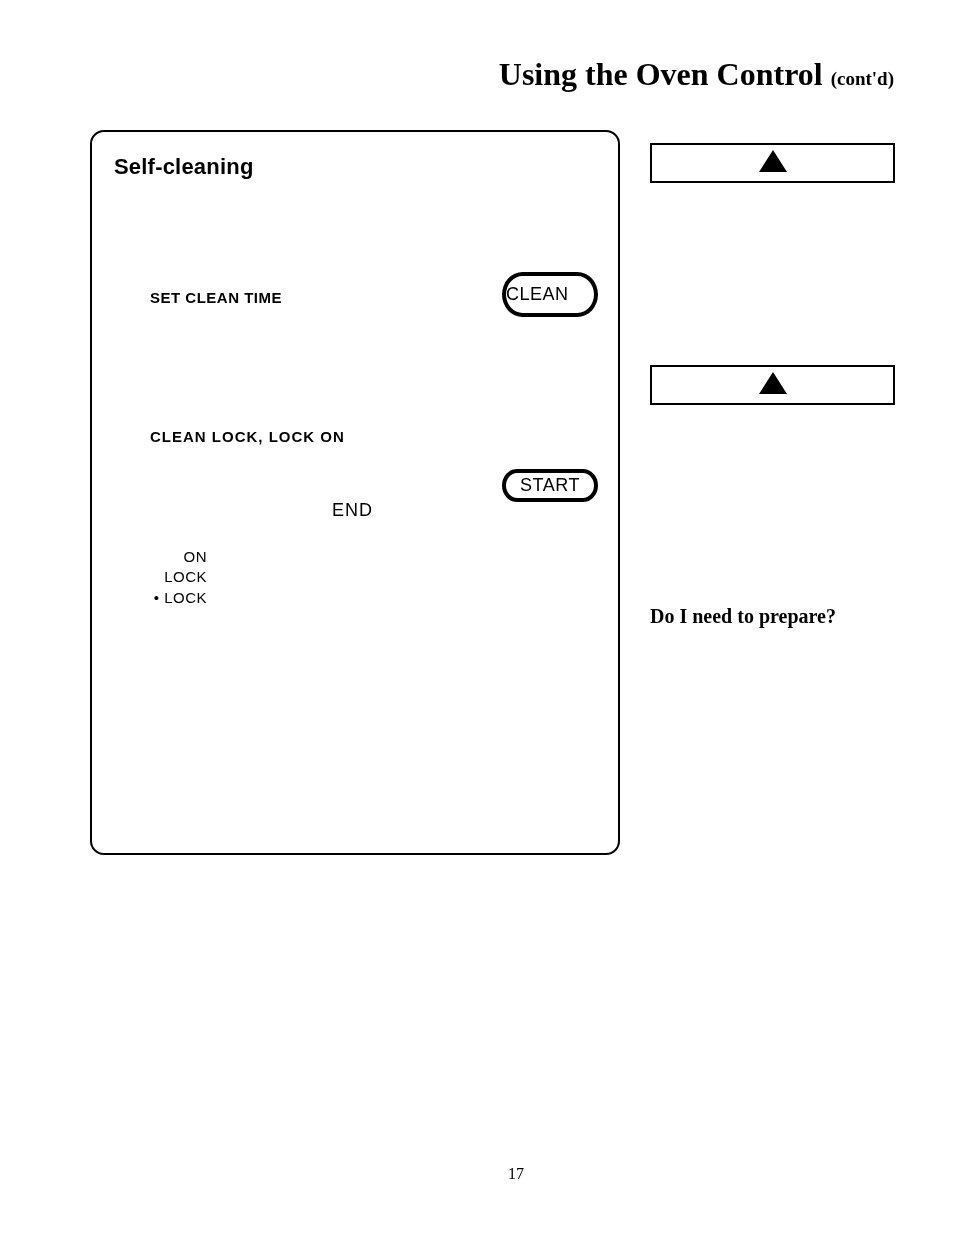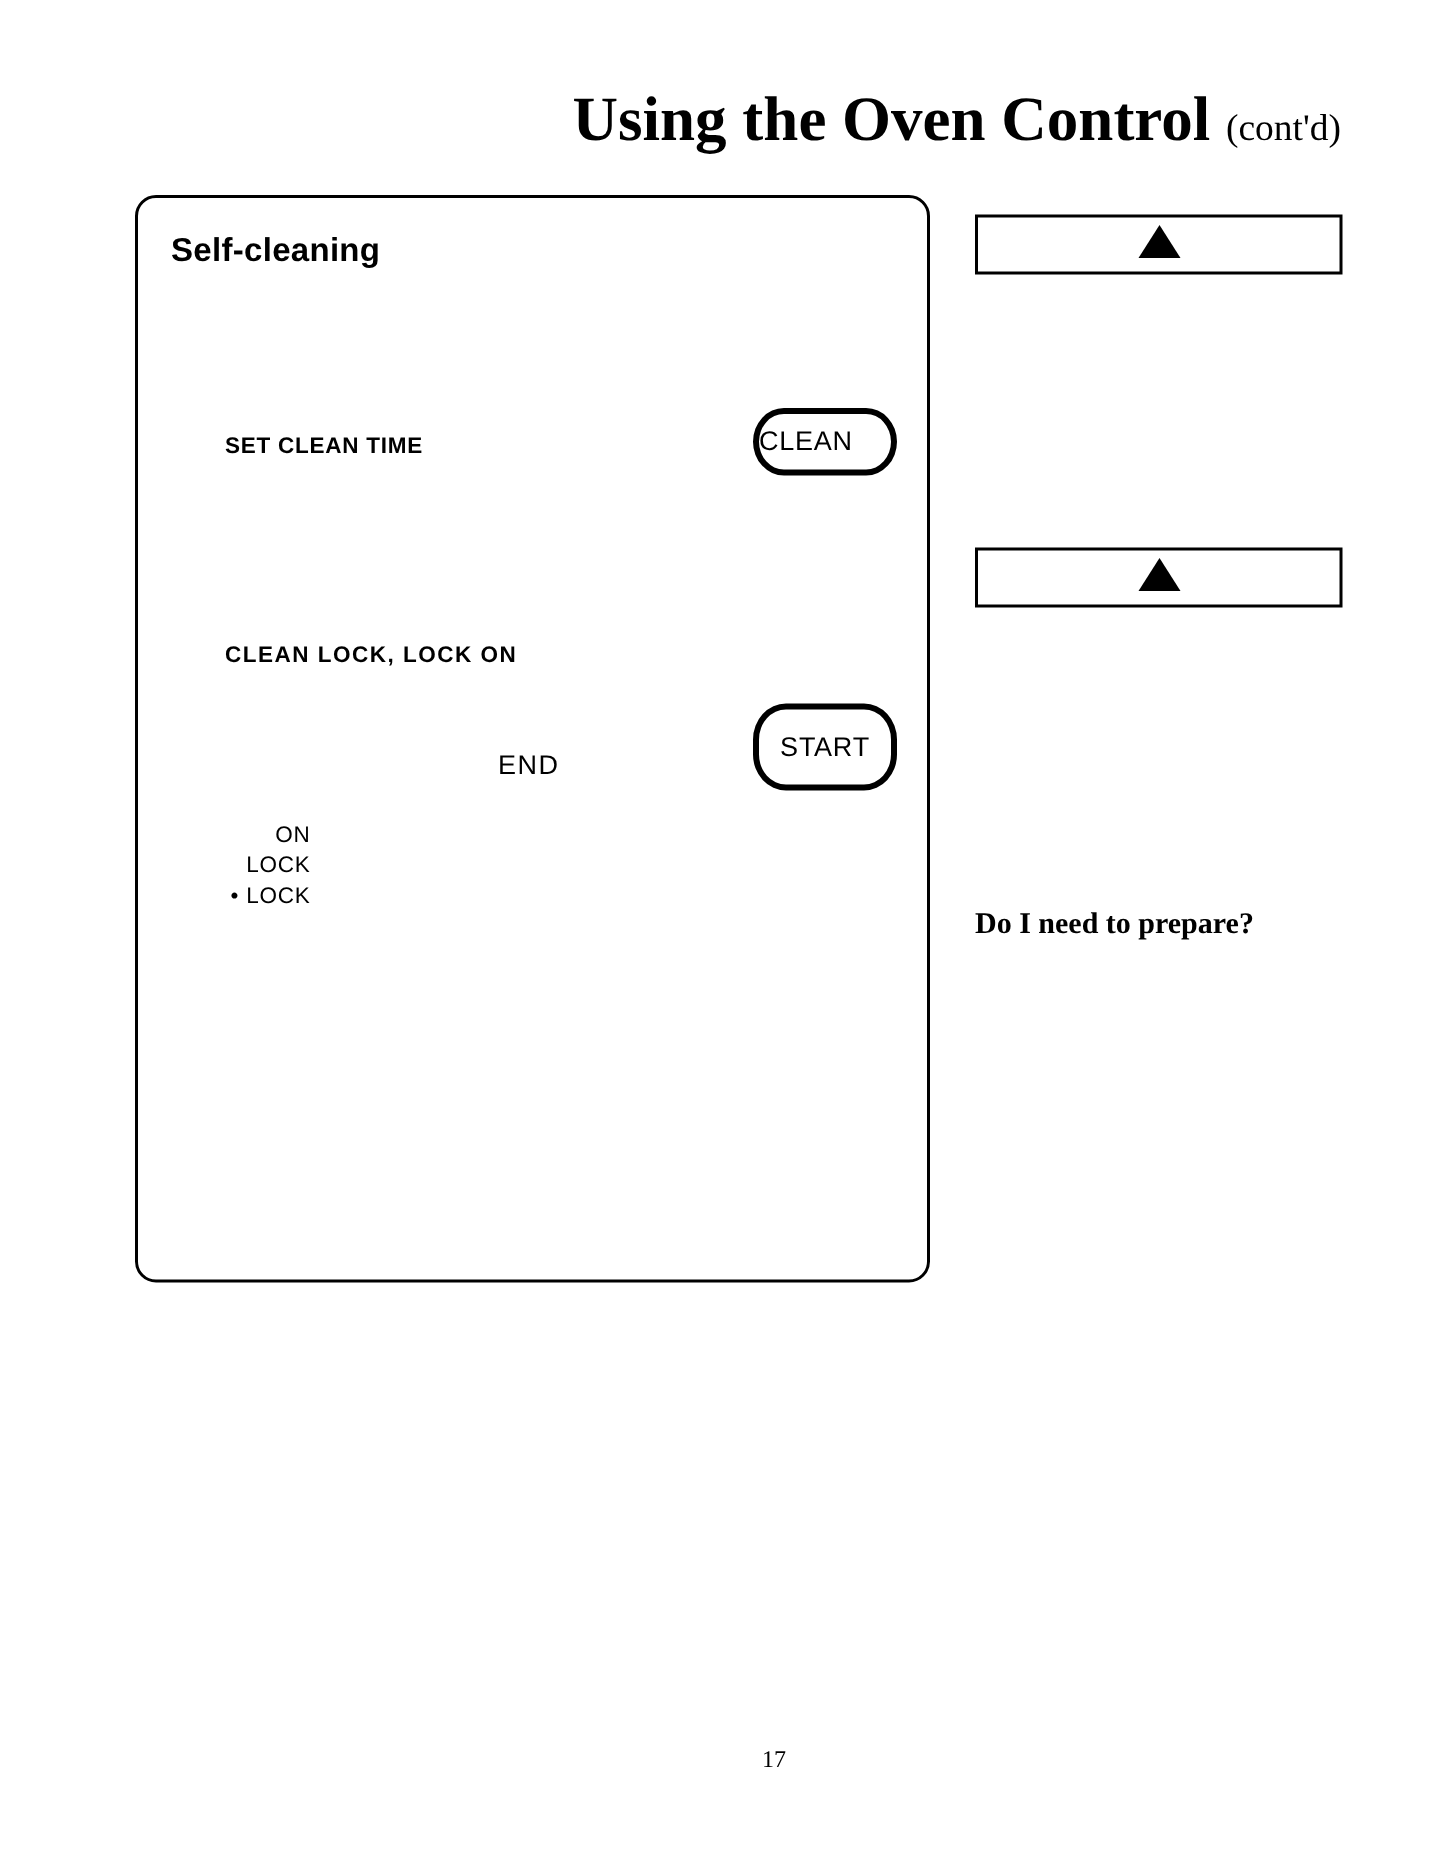--- a/index.html
+++ b/index.html
@@ -11,26 +11,26 @@
   }
   .page-title {
     position: absolute;
     top: 56px;
     right: 60px;
     text-align: right;
     font-family: Georgia, 'Times New Roman', serif;
     font-weight: bold;
   }
   .page-title .main {
-    font-size: 42px;
+    font-size: 32px;
     margin-top: 28px;
   }
   .page-title .contd {
-    font-size: 25px;
-    font-weight: normal;
+    font-size: 19px;
+    font-weight: bold;
   }
   .panel {
     position: absolute;
     top: 130px;
     left: 90px;
     width: 530px;
     height: 725px;
     border: 2.5px solid #000;
     border-radius: 14px;
   }
@@ -83,21 +83,21 @@
     font-family: Arial, Helvetica, sans-serif;
     font-weight: 400;
     font-size: 18px;
     letter-spacing: 1px;
   }
   .btn-start {
     position: absolute;
     top: 337px;
     left: 410px;
     width: 96px;
-    height: 58px;
+    height: 33px;
     border: 4px solid #000;
     border-radius: 22px / 24px;
     display: flex;
     align-items: center;
     justify-content: center;
     font-family: Arial, Helvetica, sans-serif;
     font-size: 18px;
     letter-spacing: 0.5px;
   }
   .stack-labels {

